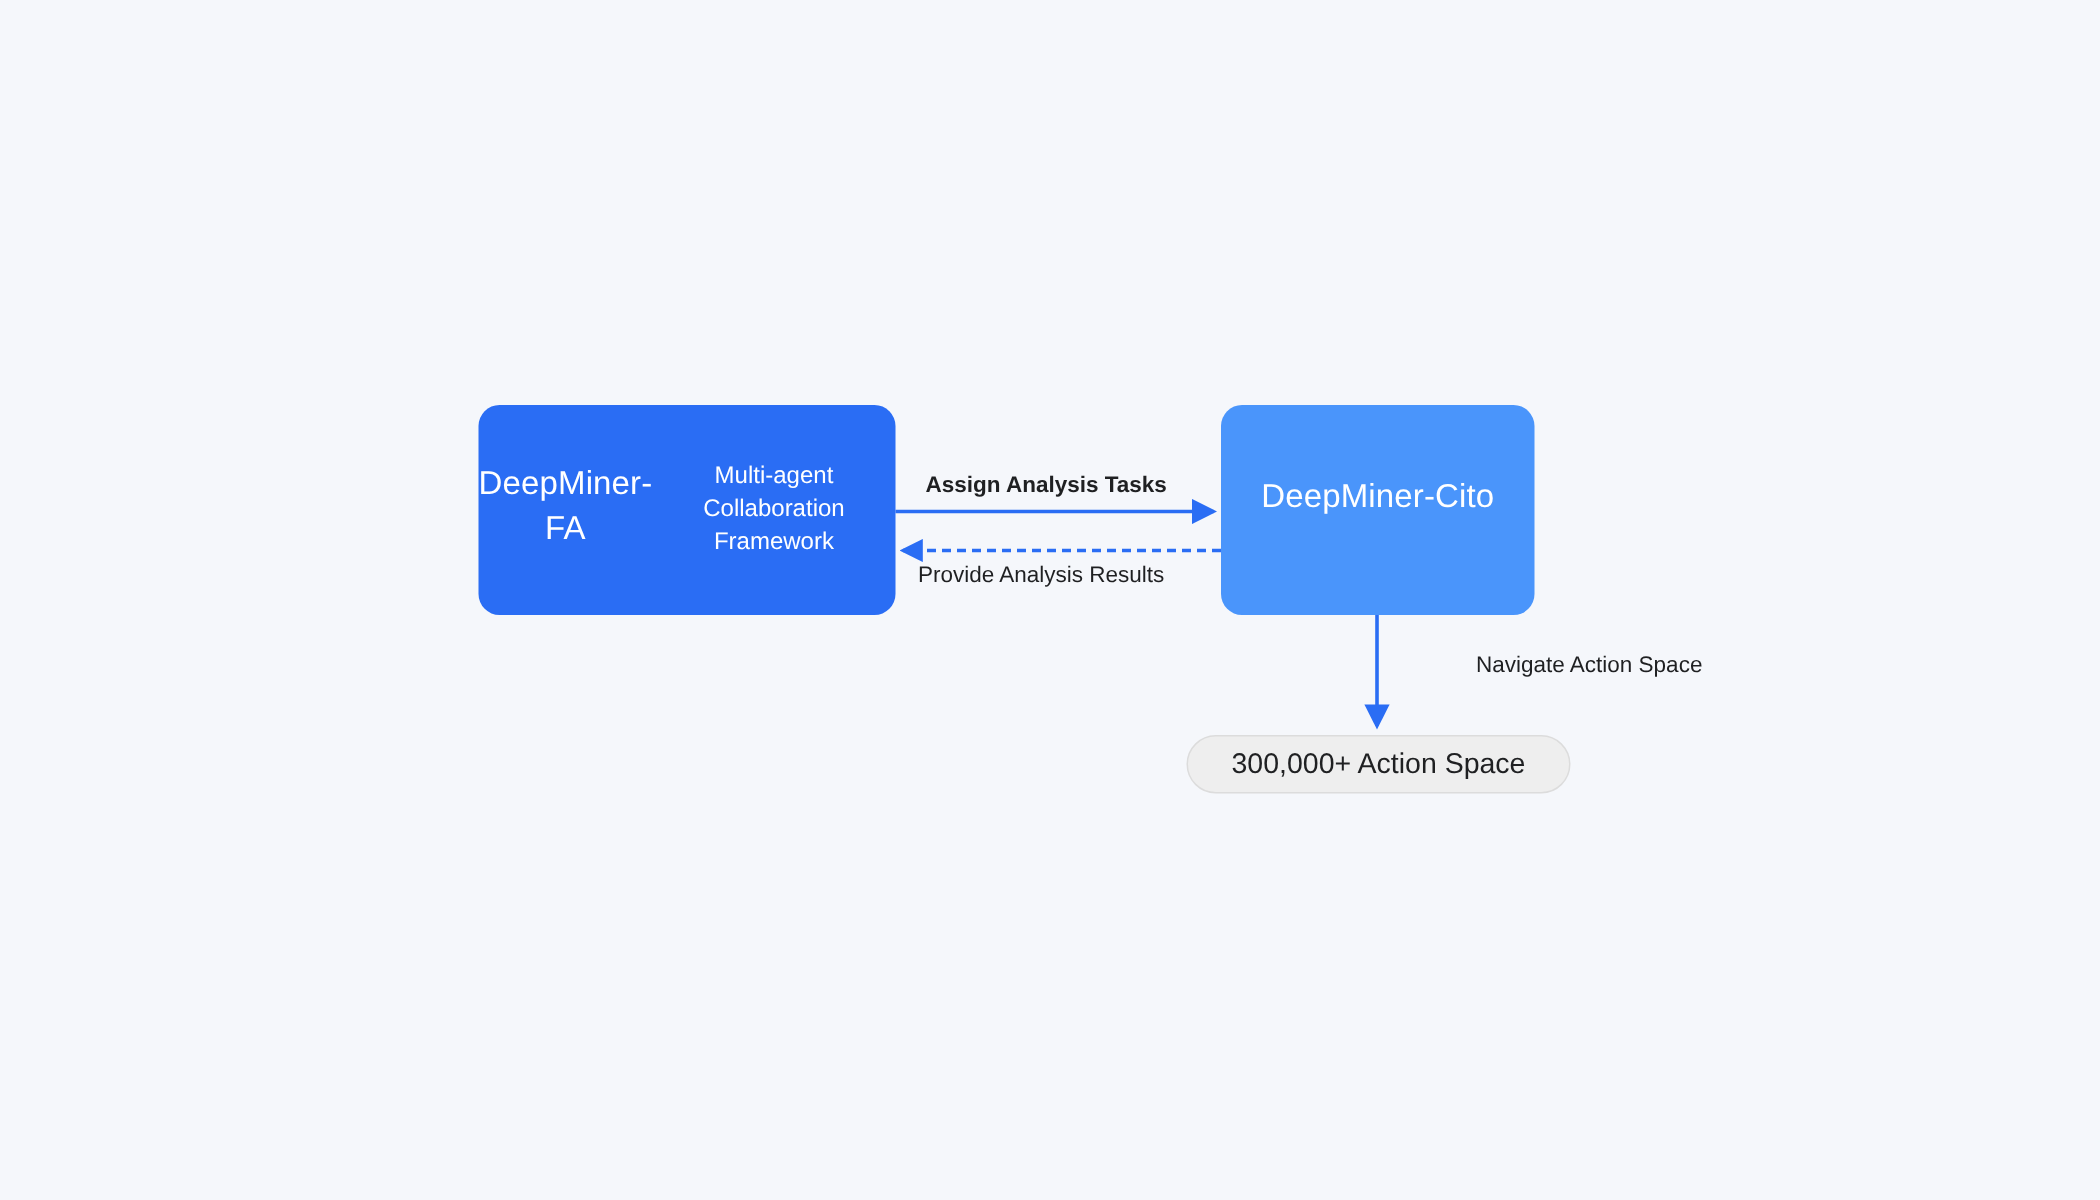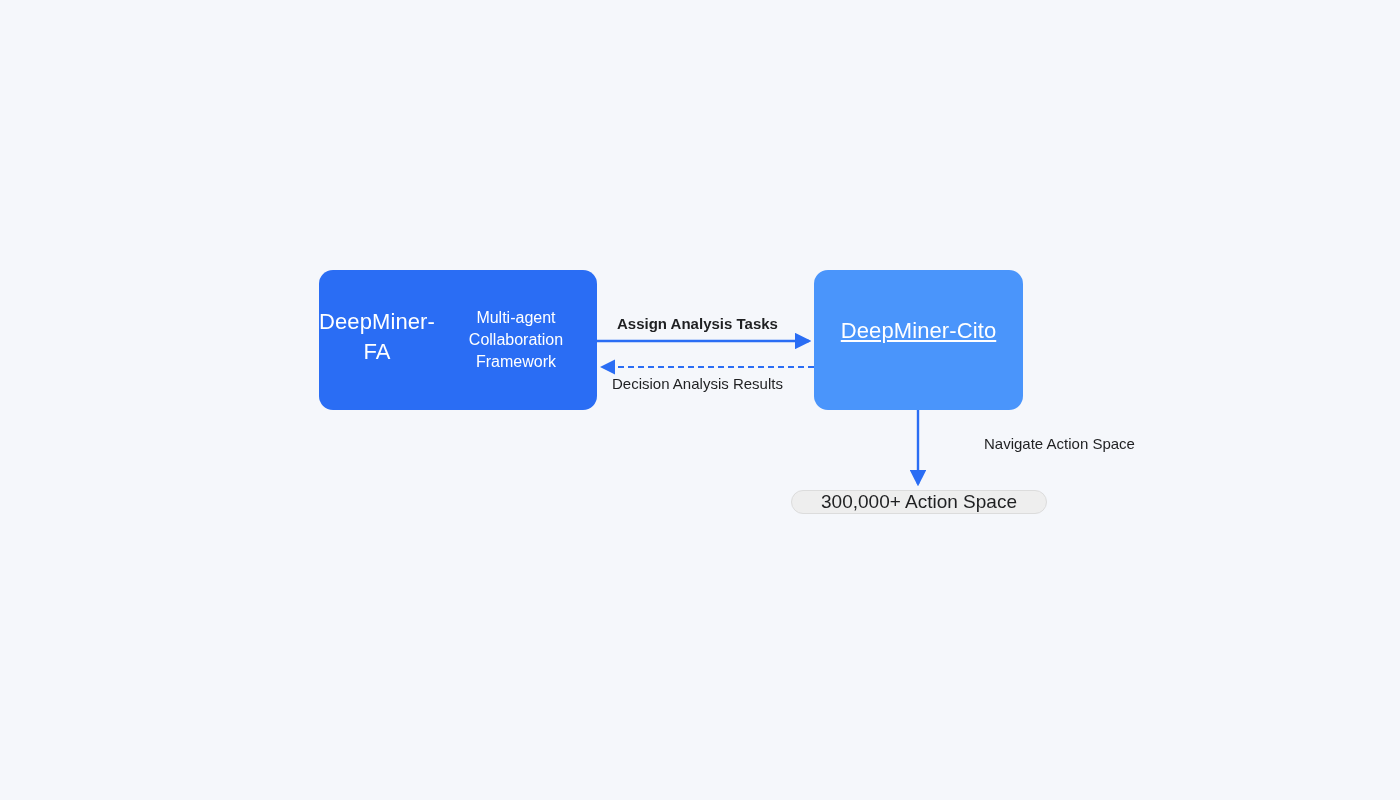--- a/index.html
+++ b/index.html
@@ -62,29 +62,29 @@
   }
   #node-fa .node-title { margin-bottom: 6px; }
 
   #node-cito {
     left: 814px;
     top: 270px;
     width: 209px;
     height: 140px;
     background: #4a95fb;
   }
-  #node-cito .node-title { margin-bottom: 18px; text-decoration: underline; }
+  #node-cito .node-title { margin-bottom: 18px; }
 
   
   #node-action-space {
     position: absolute;
     left: 791px;
     top: 490px;
     width: 256px;
-    height: 24px;
+    height: 39px;
     box-sizing: border-box;
     display: flex;
     align-items: center;
     justify-content: center;
     background: #eeeeee;
     border: 1px solid #dcdcdc;
     border-radius: 21px;
     color: #1f2022;
     font-size: 19px;
     line-height: 24px;
@@ -145,17 +145,17 @@
   <div class="node" id="node-cito">
     <div class="node-title">DeepMiner-Cito</div>
   </div>
 
   <div id="node-action-space">
     <span>300,000+ Action Space</span>
   </div>
 
   <div class="edge-label" id="label-assign">Assign Analysis Tasks</div>
 
-  <div class="edge-label" id="label-provide">Decision Analysis Results</div>
+  <div class="edge-label" id="label-provide">Provide Analysis Results</div>
 
   <div class="edge-label" id="label-navigate">Navigate Action Space</div>
 
 </div>
 
 </body></html>

